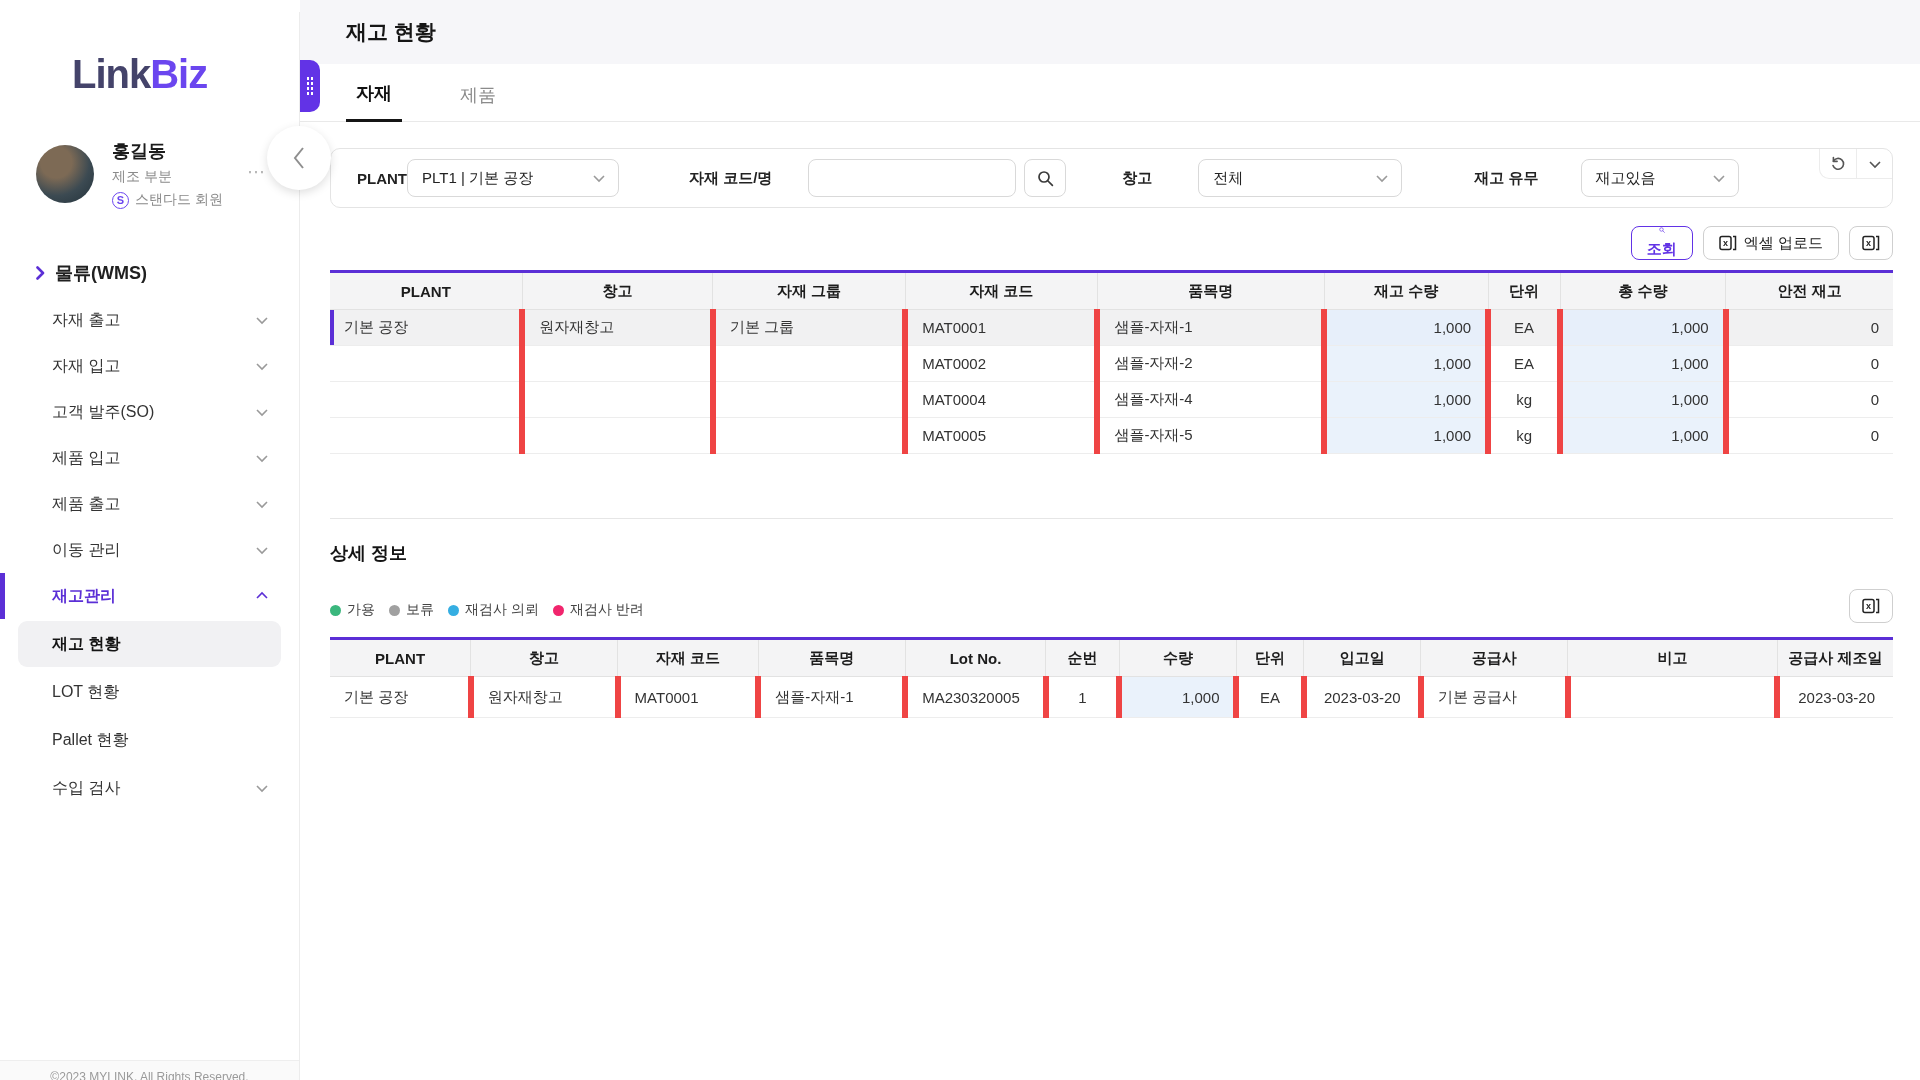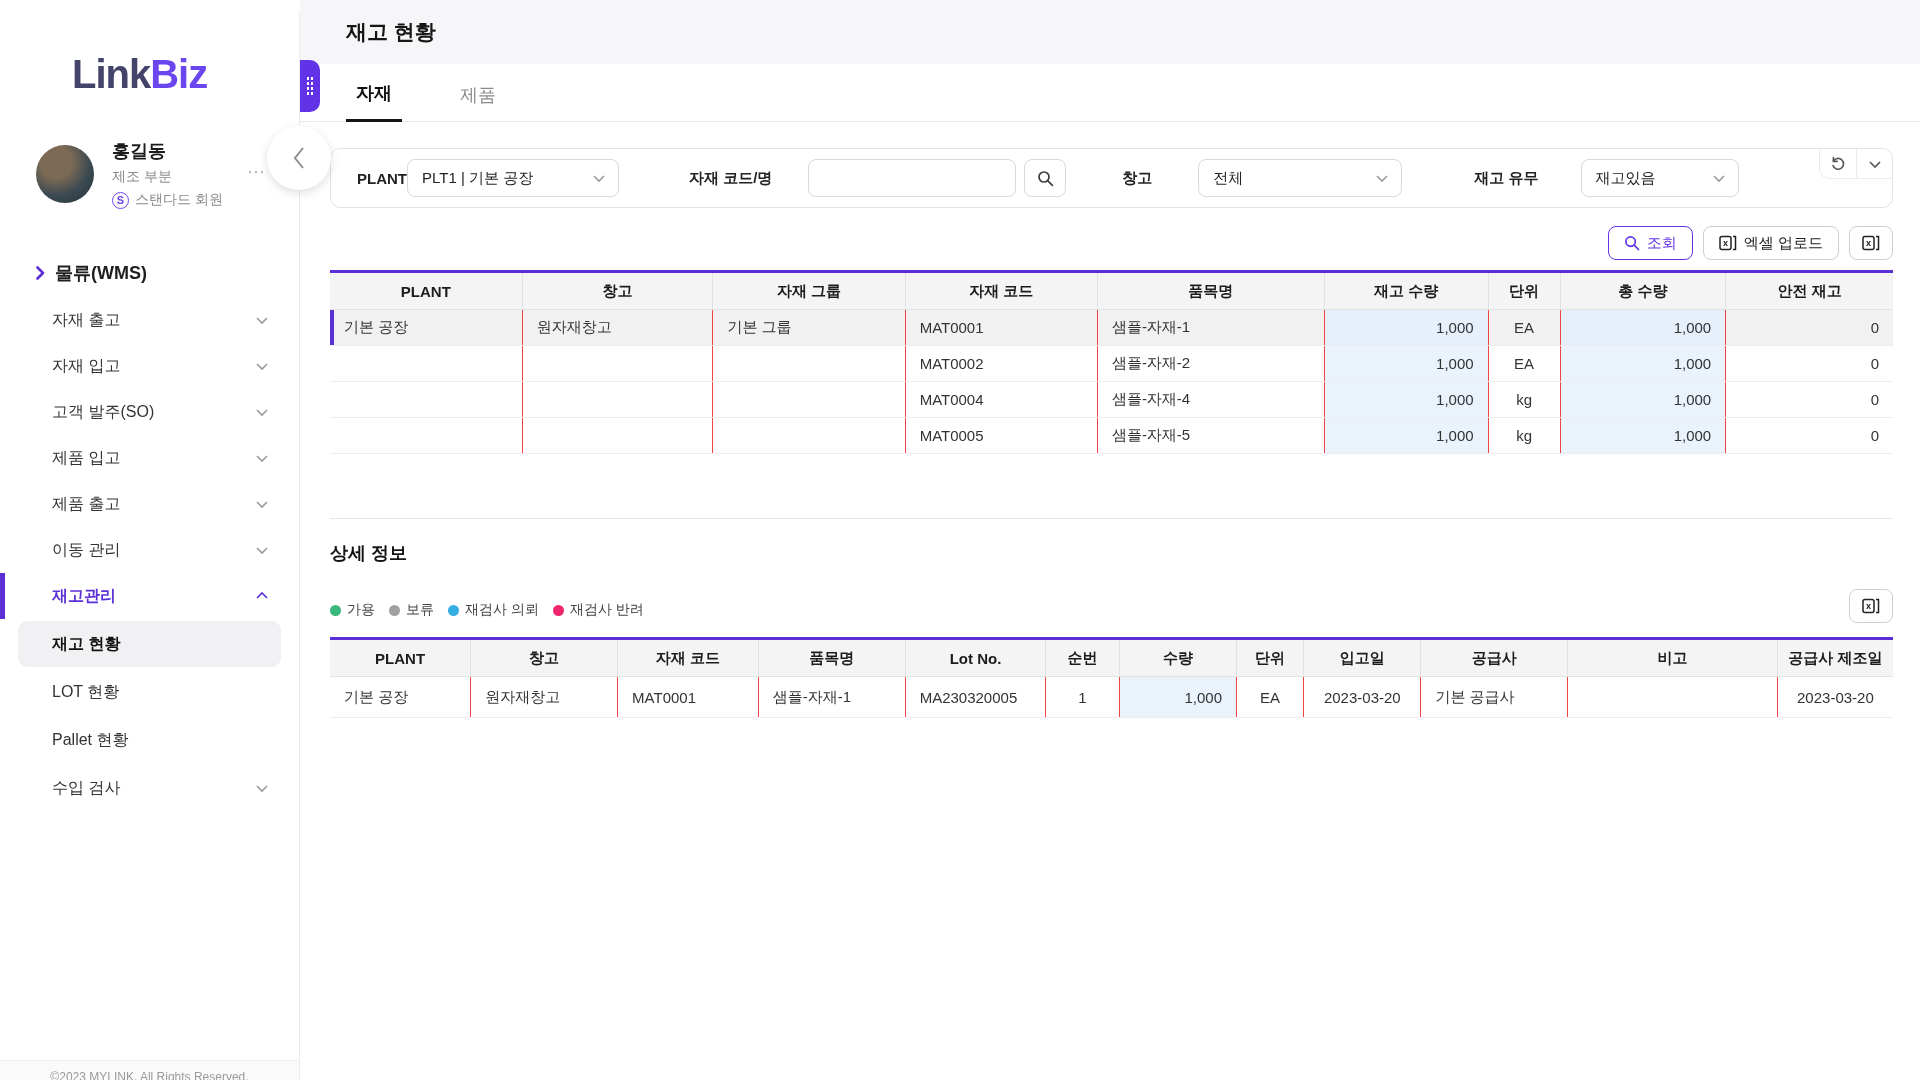--- a/index.html
+++ b/index.html
@@ -64,31 +64,31 @@
     display:flex; align-items:center; justify-content:center; cursor:pointer; }
   .mini-panel { position:absolute; top:0; right:0; height:30px; display:flex; border-left:1px solid #ececec;
     border-bottom:1px solid #ececec; border-bottom-left-radius:10px; overflow:hidden; }
   .mini-cell { width:36px; display:flex; align-items:center; justify-content:center; cursor:pointer; }
   .mini-cell + .mini-cell { border-left:1px solid #ececec; }
 
   
   .actions { display:flex; justify-content:flex-end; gap:10px; margin:18px 27px 10px 0; }
   .btn { height:34px; display:flex; align-items:center; gap:7px; padding:0 15px; border-radius:8px;
     background:#fff; font-size:15px; cursor:pointer; font-family:inherit; }
-  .btn-primary { border:1.5px solid #6233e6; color:#6233e6; font-weight:normal; }
+  .btn-primary { border:1.5px solid #6233e6; color:#6233e6; font-weight:bold;flex-direction:column; }
   .btn-outline { border:1px solid #cfcfcf; color:#222; }
   .btn-icon { width:44px; justify-content:center; padding:0; border:1px solid #cfcfcf; }
 
   
   table { border-collapse:collapse; table-layout:fixed; width:1563px; margin-left:30px; font-size:15px; }
   thead tr { border-top:3px solid #5b2fd6; background:#f4f4f5; }
   th { height:38px; font-weight:bold; color:#1c1c1c; border-right:1px solid #e2e2e2;
     border-bottom:1px solid #e2e2e2; text-align:center; }
   th:last-child { border-right:none; }
-  td { height:36px; border-right:1px solid #ef4444; border-bottom:1px solid #ededed;
+  td { height:36px; border-right:6px solid #ef4444; border-bottom:1px solid #ededed;
     padding:0 14px; color:#333; background:#fff; }
   td:last-child { border-right:none; }
   .detail-table td { height:41px; }
   .al { text-align:left; } .ac { text-align:center; padding:0 6px; } .ar { text-align:right; }
   td.qty { background:#eaf2fb; text-align:right; }
   tr.selected td { background:#f1f1f2; }
   tr.selected td.qty { background:#e7effa; }
   tr.selected td:first-child { box-shadow:inset 4px 0 0 #5b2fd6; }
 
   .divider { margin:64px 27px 0 30px; border-top:1px solid #e6e6e6; }

